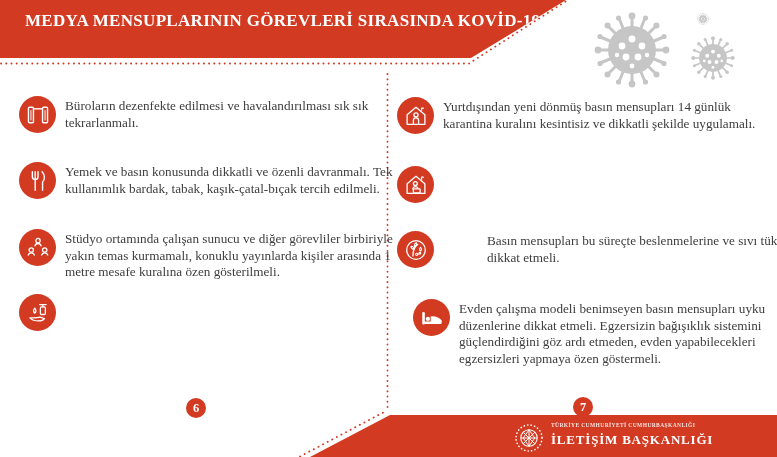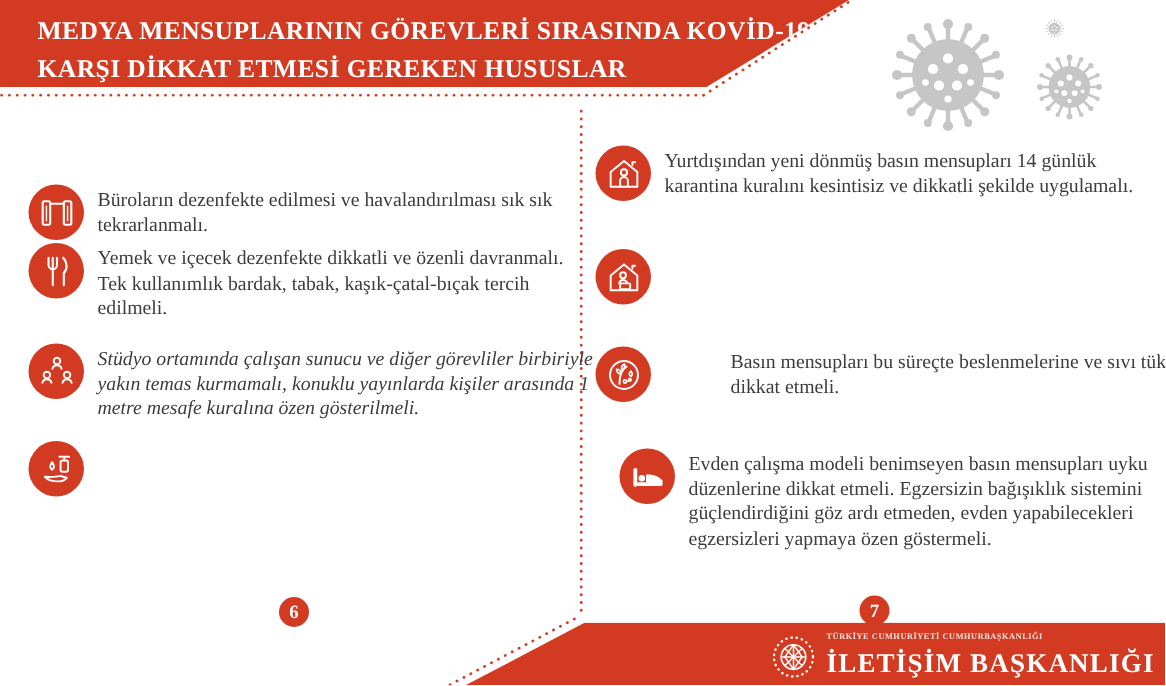--- a/index.html
+++ b/index.html
@@ -43,31 +43,30 @@
   }
   
   .footer {
     position:absolute; left:0; top:415px; width:777px; height:42px;
     background:#d23a22;
     clip-path:polygon(310px 42px, 390px 0, 777px 0, 777px 42px);
   }
   .footer .emblem { position:absolute; left:514px; top:8px; width:30px; height:30px; }
   .footer .orgtext { position:absolute; left:551px; top:7px; color:#fff; }
   .footer .org1 { font-size:5.5px; letter-spacing:0.4px; font-weight:bold; opacity:.85; }
-  .footer .org2 { font-size:18px; font-weight:bold; letter-spacing:0.8px; margin-top:4px; }
+  .footer .org2 { font-size:13px; font-weight:bold; letter-spacing:0.8px; margin-top:4px; }
 </style>
 </head>
 <body>
 
 <div class="page">
 
   <div class="banner">
     <div class="title">
       <div>MEDYA MENSUPLARININ GÖREVLERİ SIRASINDA KOVİD-19’A</div>
-      <div>KARŞI DİKKAT ETMESİ GEREKEN HUSUSLAR</div>
     </div>
   </div>
 
   <svg class="guides" width="777" height="457" viewBox="0 0 777 457">
     <g stroke="#d23a22" stroke-width="1.8" stroke-linecap="round" stroke-dasharray="0.2 5" fill="none">
       <path d="M1 63.5 H469 L571 -2"></path>
       <path d="M387.5 74 V409"></path>
       <path d="M300 456.5 L386 411"></path>
     </g>
   </svg>
@@ -124,45 +123,45 @@
         </g>
       </g>
     </defs>
     <use href="#virus" transform="translate(47,42) scale(1)"></use>
     <use href="#virus" transform="translate(128,50) scale(0.58)"></use>
     <g transform="translate(118,11) scale(0.16)">
         <use href="#virus"></use>
       </g>
   </svg>
 
-  <div class="item col-left" style="left:19px; top:96px;margin-top:27px;">
+  <div class="item col-left" style="left:19px; top:96px;">
     <div class="bubble">
       <svg viewBox="0 0 24 24" fill="none" stroke="#fff" stroke-width="1.3" stroke-linejoin="round">
         <rect x="3.2" y="4.8" width="4.6" height="14.4" rx="1"></rect>
         <rect x="16.2" y="4.8" width="4.6" height="14.4" rx="1"></rect>
         <path d="M7.8 6.3 H16.2"></path>
         <path d="M5.5 7.5 V17" stroke-width="0.9"></path>
         <path d="M18.5 7.5 V17" stroke-width="0.9"></path>
       </svg>
     </div>
     <div class="txt">Büroların dezenfekte edilmesi ve havalandırılması sık sık tekrarlanmalı.</div>
   </div>
 
   <div class="item col-left" style="left:19px; top:162px;">
     <div class="bubble">
       <svg viewBox="0 0 24 24" fill="none" stroke="#fff" stroke-width="1.3" stroke-linecap="round">
         <path d="M6.8 3.5 v4.5 a2.6 2.6 0 0 0 5.2 0 V3.5"></path>
         <path d="M9.4 3.5 V20.5"></path>
         <path d="M15.8 3.5 c2.6 2.8 2.8 7.2 0.4 9.5 V20.5"></path>
       </svg>
     </div>
-    <div class="txt">Yemek ve içecek dezenfekte dikkatli ve özenli davranmalı. Tek kullanımlık bardak, tabak, kaşık-çatal-bıçak tercih edilmeli.</div>
-  </div>
-
-  <div class="item col-left" style="left:19px; top:229px;font-style:italic;">
+    <div class="txt">Yemek ve basın konusunda dikkatli ve özenli davranmalı. Tek kullanımlık bardak, tabak, kaşık-çatal-bıçak tercih edilmeli.</div>
+  </div>
+
+  <div class="item col-left" style="left:19px; top:229px;">
     <div class="bubble">
       <svg viewBox="0 0 24 24" fill="none" stroke="#fff" stroke-width="1.2" stroke-linecap="round">
         <circle cx="12" cy="5.2" r="2"></circle>
           <path d="M9.2 10 a2.9 2.9 0 0 1 5.6 0"></path>
         <circle cx="5.8" cy="13.8" r="2"></circle>
           <path d="M3 18.6 a2.9 2.9 0 0 1 5.6 0"></path>
         <circle cx="18.2" cy="13.8" r="2"></circle>
           <path d="M15.4 18.6 a2.9 2.9 0 0 1 5.6 0"></path>
       </svg>
     </div>

